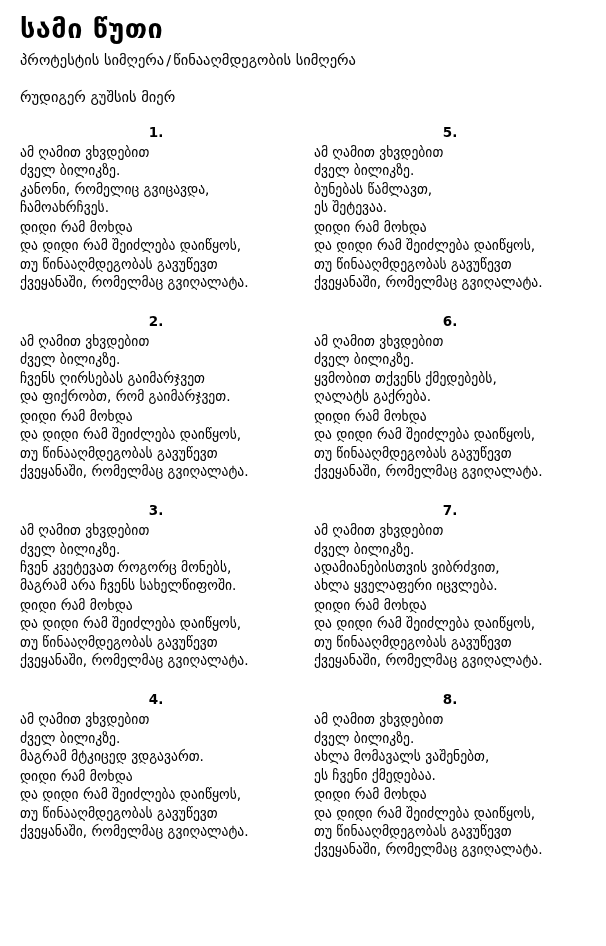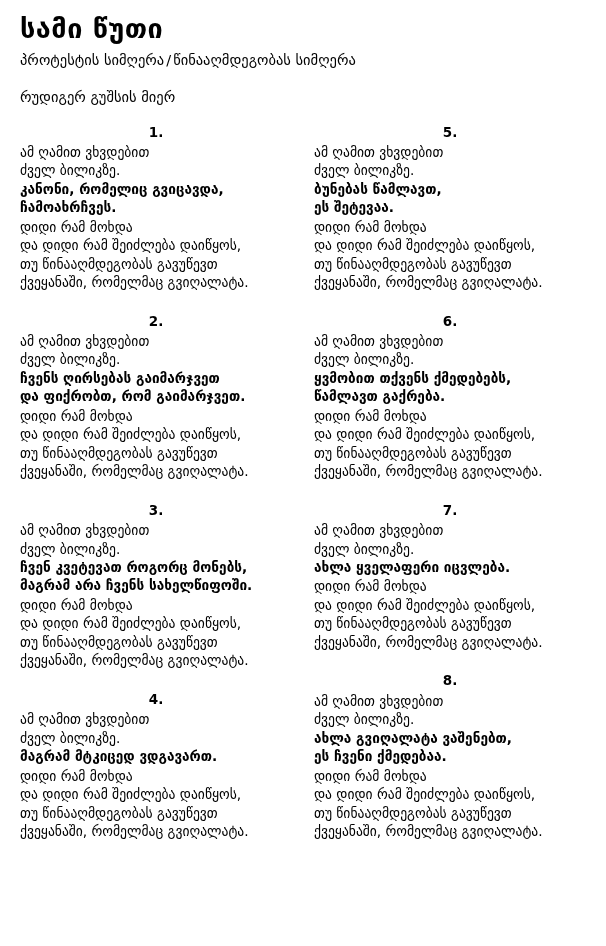--- a/index.html
+++ b/index.html
@@ -61,34 +61,34 @@
     font-weight: bold;
     margin: 0 0 3px 0;
     line-height: 1.2;
   }
   .line {
     font-size: 13.6px;
     line-height: 1.36;
     white-space: pre-wrap;
   }
   .line.bold {
-    font-weight: bold;
+    font-weight: normal;
   }
   .refrain {
     margin-top: 1px;
   }
 </style>
 </head>
 <body>
 
 <div class="page">
 
   <h1 class="title">სამი წუთი</h1>
 
-  <p class="subtitle"><span>პროტესტის სიმღერა</span><span class="sep">/</span><span>წინააღმდეგობას  სიმღერა</span></p>
+  <p class="subtitle"><span>პროტესტის სიმღერა</span><span class="sep">/</span><span>წინააღმდეგობის  სიმღერა</span></p>
 
   <p class="byline">რუდიგერ გუშსის მიერ</p>
 
   <div class="columns">
 
     <div class="col">
 
       <div class="verse">
         <div class="verse-num">1.</div>
         <div class="line">ამ ღამით ვხვდებით</div>
@@ -160,47 +160,48 @@
           <div class="line">თუ წინააღმდეგობას გავუწევთ</div>
           <div class="line">ქვეყანაში, რომელმაც გვიღალატა.</div>
         </div>
       </div>
 
       <div class="verse">
         <div class="verse-num">6.</div>
         <div class="line">ამ ღამით ვხვდებით</div>
         <div class="line">ძველ ბილიკზე.</div>
         <div class="line bold">ყვმობით თქვენს ქმედებებს,</div>
-        <div class="line bold">წამლავთ გაქრება.</div>
+        <div class="line bold">ღალატს გაქრება.</div>
         <div class="refrain">
           <div class="line">დიდი რამ მოხდა</div>
           <div class="line">და დიდი რამ შეიძლება დაიწყოს,</div>
           <div class="line">თუ წინააღმდეგობას გავუწევთ</div>
           <div class="line">ქვეყანაში, რომელმაც გვიღალატა.</div>
         </div>
       </div>
 
       <div class="verse">
         <div class="verse-num">7.</div>
         <div class="line">ამ ღამით ვხვდებით</div>
         <div class="line">ძველ ბილიკზე.</div>
+        <div class="line bold">ადამიანებისთვის ვიბრძვით,</div>
         <div class="line bold">ახლა ყველაფერი იცვლება.</div>
         <div class="refrain">
           <div class="line">დიდი რამ მოხდა</div>
           <div class="line">და დიდი რამ შეიძლება დაიწყოს,</div>
           <div class="line">თუ წინააღმდეგობას გავუწევთ</div>
           <div class="line">ქვეყანაში, რომელმაც გვიღალატა.</div>
         </div>
       </div>
 
       <div class="verse">
         <div class="verse-num">8.</div>
         <div class="line">ამ ღამით ვხვდებით</div>
         <div class="line">ძველ ბილიკზე.</div>
-        <div class="line bold">ახლა გვიღალატა ვაშენებთ,</div>
+        <div class="line bold">ახლა მომავალს ვაშენებთ,</div>
         <div class="line bold">ეს ჩვენი ქმედებაა.</div>
         <div class="refrain">
           <div class="line">დიდი რამ მოხდა</div>
           <div class="line">და დიდი რამ შეიძლება დაიწყოს,</div>
           <div class="line">თუ წინააღმდეგობას გავუწევთ</div>
           <div class="line">ქვეყანაში, რომელმაც გვიღალატა.</div>
         </div>
       </div>
 
     </div>

